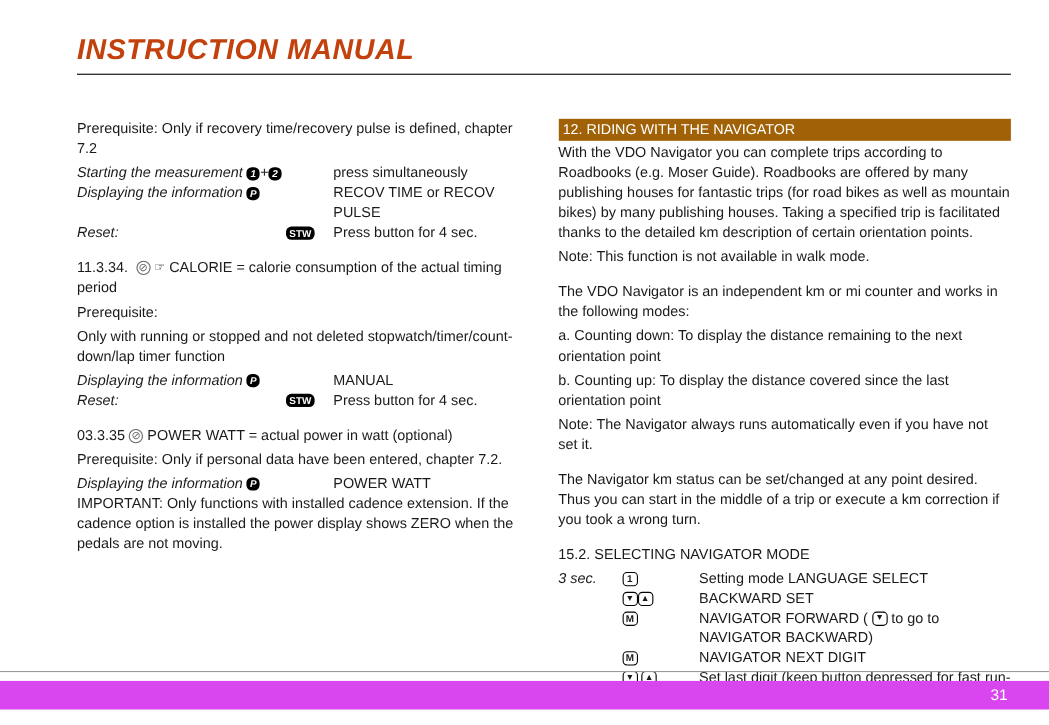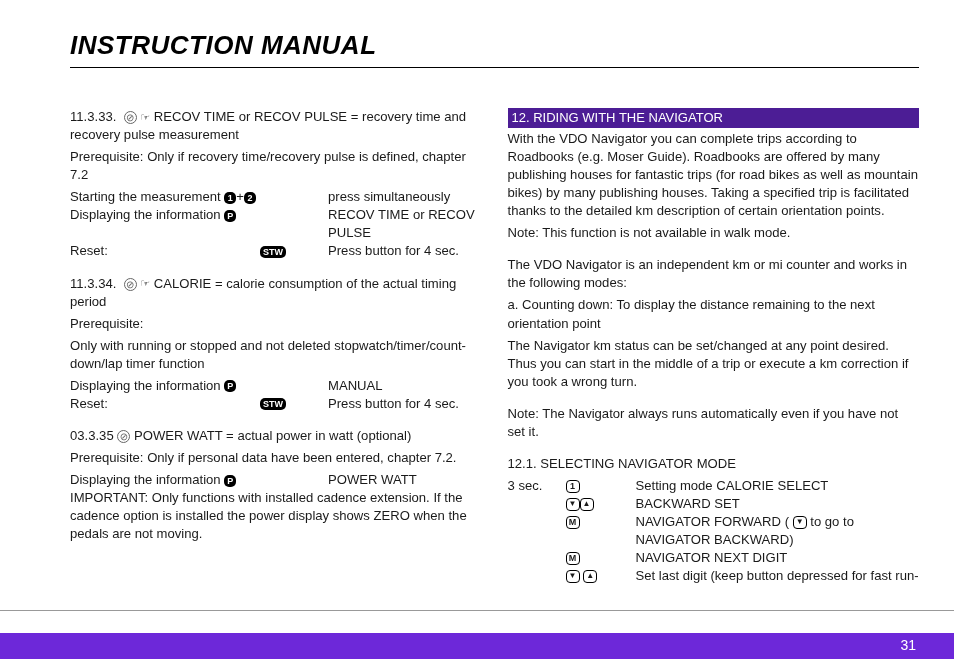--- a/index.html
+++ b/index.html
@@ -5,38 +5,38 @@
   * { margin: 0; padding: 0; box-sizing: border-box; }
   html, body { width: 954px; height: 659px; background: #fff; font-family: Arial, Helvetica, sans-serif; }
   .page { width: 954px; height: 659px; position: relative; background: #fff; }
   .header {
     position: absolute; top: 30px; left: 70px; right: 35px;
     border-bottom: 1px solid #000; padding-bottom: 6px;
   }
   .header-title {
     font-family: "Arial Black", Arial, sans-serif;
     font-weight: 900; font-style: italic;
-    font-size: 26px; letter-spacing: 0.5px; color: #000000;
+    font-size: 26px; letter-spacing: 0.5px; color: #c2410c;
   }
   .content {
     position: absolute; top: 108px; left: 70px; right: 35px; bottom: 58px;
     display: flex; gap: 26px;
     font-size: 13.1px; line-height: 1.38; color: #1a1a1a;
   }
   .col { flex: 1; }
   .para { margin-bottom: 4px; }
   .blk { margin-bottom: 14px; }
   .section-bar {
-    background: #4c1d95; color: #fff; padding: 1px 4px; display: block;
+    background: #a16207; color: #fff; padding: 1px 4px; display: block;
     font-size: 13px; margin-bottom: 2px;
   }
   .tbl { display: table; width: 100%; }
   .trw { display: table-row; }
-  .tc1 { display: table-cell; width: 190px; vertical-align: top; }
-  .tc2 { display: table-cell; width: 68px; vertical-align: top; }
+  .tc1 { display: table-cell; width: 190px; vertical-align: top; font-style: italic; }
+  .tc2 { display: table-cell; width: 43px; vertical-align: top; }
   .tc3 { display: table-cell; vertical-align: top; }
   .navtbl .tc1 { width: 58px; }
   .navtbl .tc2 { width: 70px; }
   .icon { display:inline-block; vertical-align: middle; font-size: 11px; }
   .pill {
     display:inline-block; background:#000; color:#fff; border-radius:5px;
     font-size:9px; font-weight:bold; padding:0 3px; line-height:12px; height:12px;
     vertical-align: middle; min-width: 12px; text-align:center;
   }
   .btn-round {
@@ -53,22 +53,22 @@
     display: inline-block;
     width: 13px; height: 13px;
     border-radius: 50%;
     border: 1px solid #666;
     color: #666;
     text-align: center;
     font-size: 10px; line-height: 12px;
     vertical-align: middle;
   }
   .footer-bar {
-    position: absolute; left: 0; right: 0; bottom: 0; height: 26px;
-    background: #6d28d9;
+    position: absolute; left: 0; right: 0; bottom: 14px; height: 26px;
+    background: #d946ef;
   }
   .page-num {
     position:absolute; right: 38px; top: 4px; color: #fff; font-size: 14px;
   }
   .footer-line {
     position:absolute; left:0; right:0; bottom: 48px; height:1px; background:#999;
   }
 </style>
 </head>
 <body>
@@ -77,23 +77,20 @@
 
   <div class="header">
     <div class="header-title">INSTRUCTION MANUAL</div>
   </div>
 
   <div class="content">
 
     <div class="col">
 
       <div class="blk">
-        <div class="para">
-          <span>11.3.33.   &nbsp;</span><span class="cir">⊘</span> <span class="icon">☞</span><span> RECOV TIME or RECOV PULSE = recovery time and recovery pulse measurement</span>
-        </div>
         <div class="para">Prerequisite: Only if recovery time/recovery pulse is defined, chapter 7.2</div>
         <div class="tbl">
           <div class="trw">
             <div class="tc1"><span>Starting the measurement </span><span class="pill">1</span>+<span class="pill">2</span></div>
             <div class="tc2"></div>
             <div class="tc3">press simultaneously</div>
           </div>
           <div class="trw">
             <div class="tc1"><span>Displaying the information </span><span class="pill">P</span></div>
             <div class="tc2"></div>
@@ -146,31 +143,32 @@
 
     <div class="col">
 
       <div class="section-bar"> 12. RIDING WITH THE NAVIGATOR</div>
 
       <div class="para">With the VDO Navigator you can complete trips according to Roadbooks (e.g. Moser Guide). Roadbooks are offered by many publishing houses for fantastic trips (for road bikes as well as mountain bikes) by many publishing houses. Taking a specified trip is facilitated thanks to the detailed km description of certain orientation points.</div>
       <div class="blk para">Note: This function is not available in walk mode.</div>
 
       <div class="para">The VDO Navigator is an independent km or mi counter and works in the following modes:</div>
       <div class="para">a. Counting down: To display the distance remaining to the next orientation point</div>
+      <div class="para">b. Counting up: To display the distance covered since the last orientation point</div>
+      <div class="blk para">Note: The Navigator always runs automatically even if you have not set it.</div>
+
       <div class="blk para">The Navigator km status can be set/changed at any point desired. Thus you can start in the middle of a trip or execute a km correction if you took a wrong turn.</div>
 
-      <div class="blk para">Note: The Navigator always runs automatically even if you have not set it.</div>
-
       <div>
-        <div class="para">12.1. SELECTING NAVIGATOR MODE</div>
+        <div class="para">15.2. SELECTING NAVIGATOR MODE</div>
         <div class="tbl navtbl">
           <div class="trw">
             <div class="tc1">3 sec.</div>
             <div class="tc2"><span class="btn-round">1</span></div>
-            <div class="tc3">Setting mode CALORIE SELECT</div>
+            <div class="tc3">Setting mode LANGUAGE SELECT</div>
           </div>
           <div class="trw">
             <div class="tc1"></div>
             <div class="tc2"><span class="tri-dn">▼</span><span class="tri-up">▲</span></div>
             <div class="tc3">BACKWARD SET</div>
           </div>
           <div class="trw">
             <div class="tc1"></div>
             <div class="tc2"><span class="btn-round">M</span></div>
             <div class="tc3"><span>NAVIGATOR FORWARD ( </span><span class="tri-dn">▼</span><span> to go to NAVIGATOR BACKWARD)</span></div>

